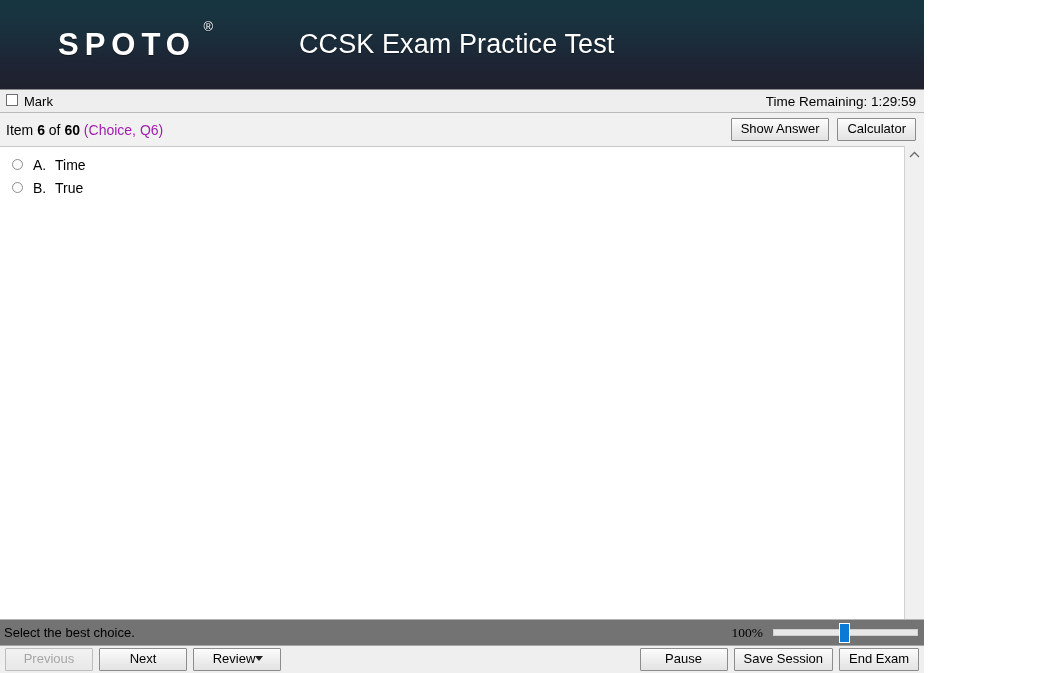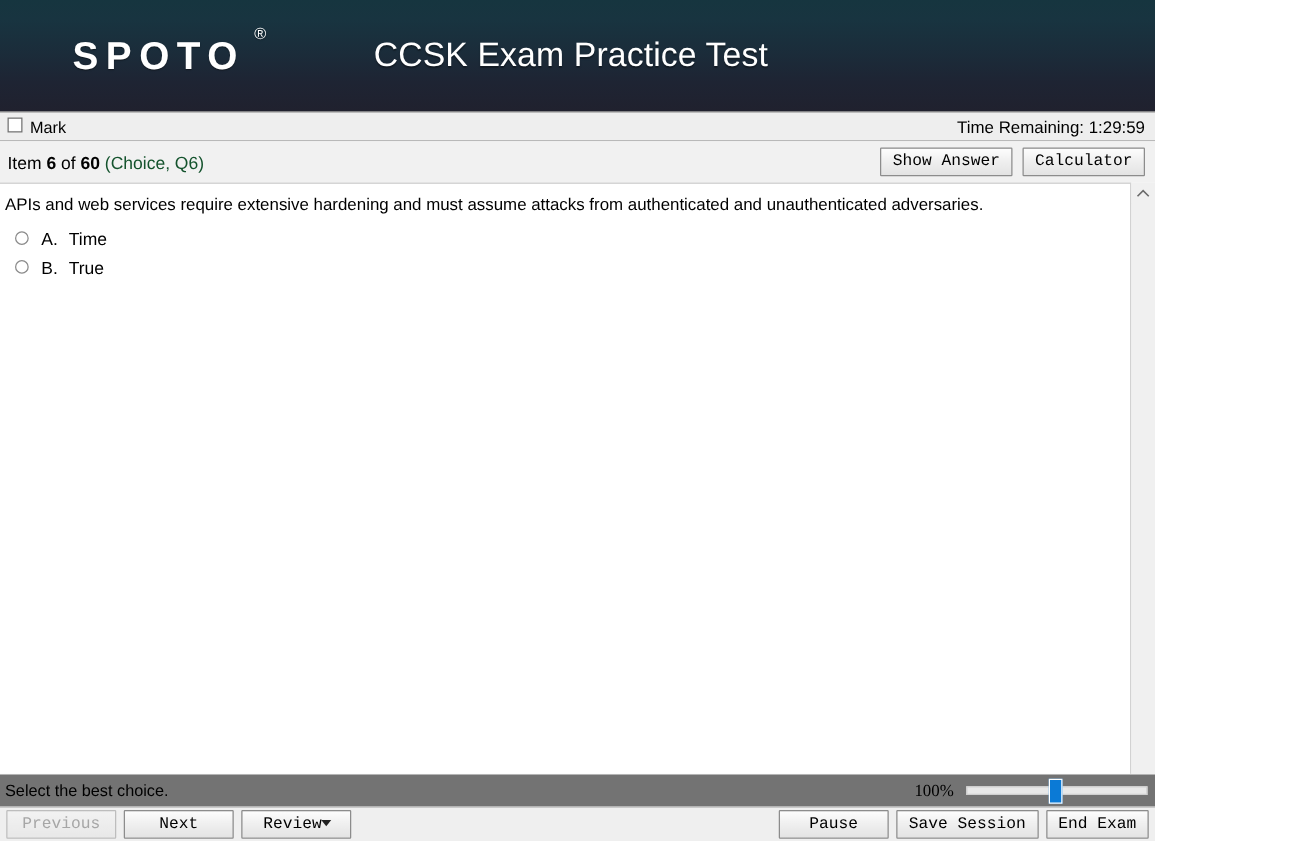--- a/index.html
+++ b/index.html
@@ -100,29 +100,29 @@
     background: #f1f1f1;
     display: flex;
     align-items: center;
     justify-content: space-between;
     padding: 0 0 0 6px;
     box-sizing: border-box;
     position: relative;
   }
   .item-label { font-size: 14px; }
   .item-label b { font-weight: bold; }
-  .item-label .meta { color: #14532d; }
+  .item-label .meta { color: #a21caf; }
   .item-actions {
     display: flex;
     align-items: center;
     gap: 8px;
     padding-right: 8px;
   }
   .btn {
-    font-family: Liberation Mono, monospace;
+    font-family: Liberation Sans, sans-serif;
     font-size: 13px;
     color: #000;
     background: linear-gradient(180deg, #fdfdfd 0%, #f0f0f0 45%, #e3e3e3 100%);
     border: 1px solid #8c8c8c;
     border-radius: 1px;
     padding: 3px 9px 4px;
     line-height: 1.1;
     cursor: default;
     white-space: nowrap;
     box-sizing: border-box;
@@ -308,21 +308,20 @@
       <span class="meta">(Choice, Q6)</span>
     </div>
     <div class="item-actions">
       <button class="btn">Show Answer</button>
       <button class="btn">Calculator</button>
     </div>
   </div>
 
   <div class="body-wrap">
     <div class="content">
-      <div class="stem">APIs and web services require extensive hardening and must assume attacks from authenticated and unauthenticated adversaries.</div>
       <div class="choices">
         <div class="choice">
           <span class="radio"></span>
           <span class="choice-letter">A.</span>
           <span class="choice-text">Time</span>
         </div>
         <div class="choice">
           <span class="radio"></span>
           <span class="choice-letter">B.</span>
           <span class="choice-text">True</span>

